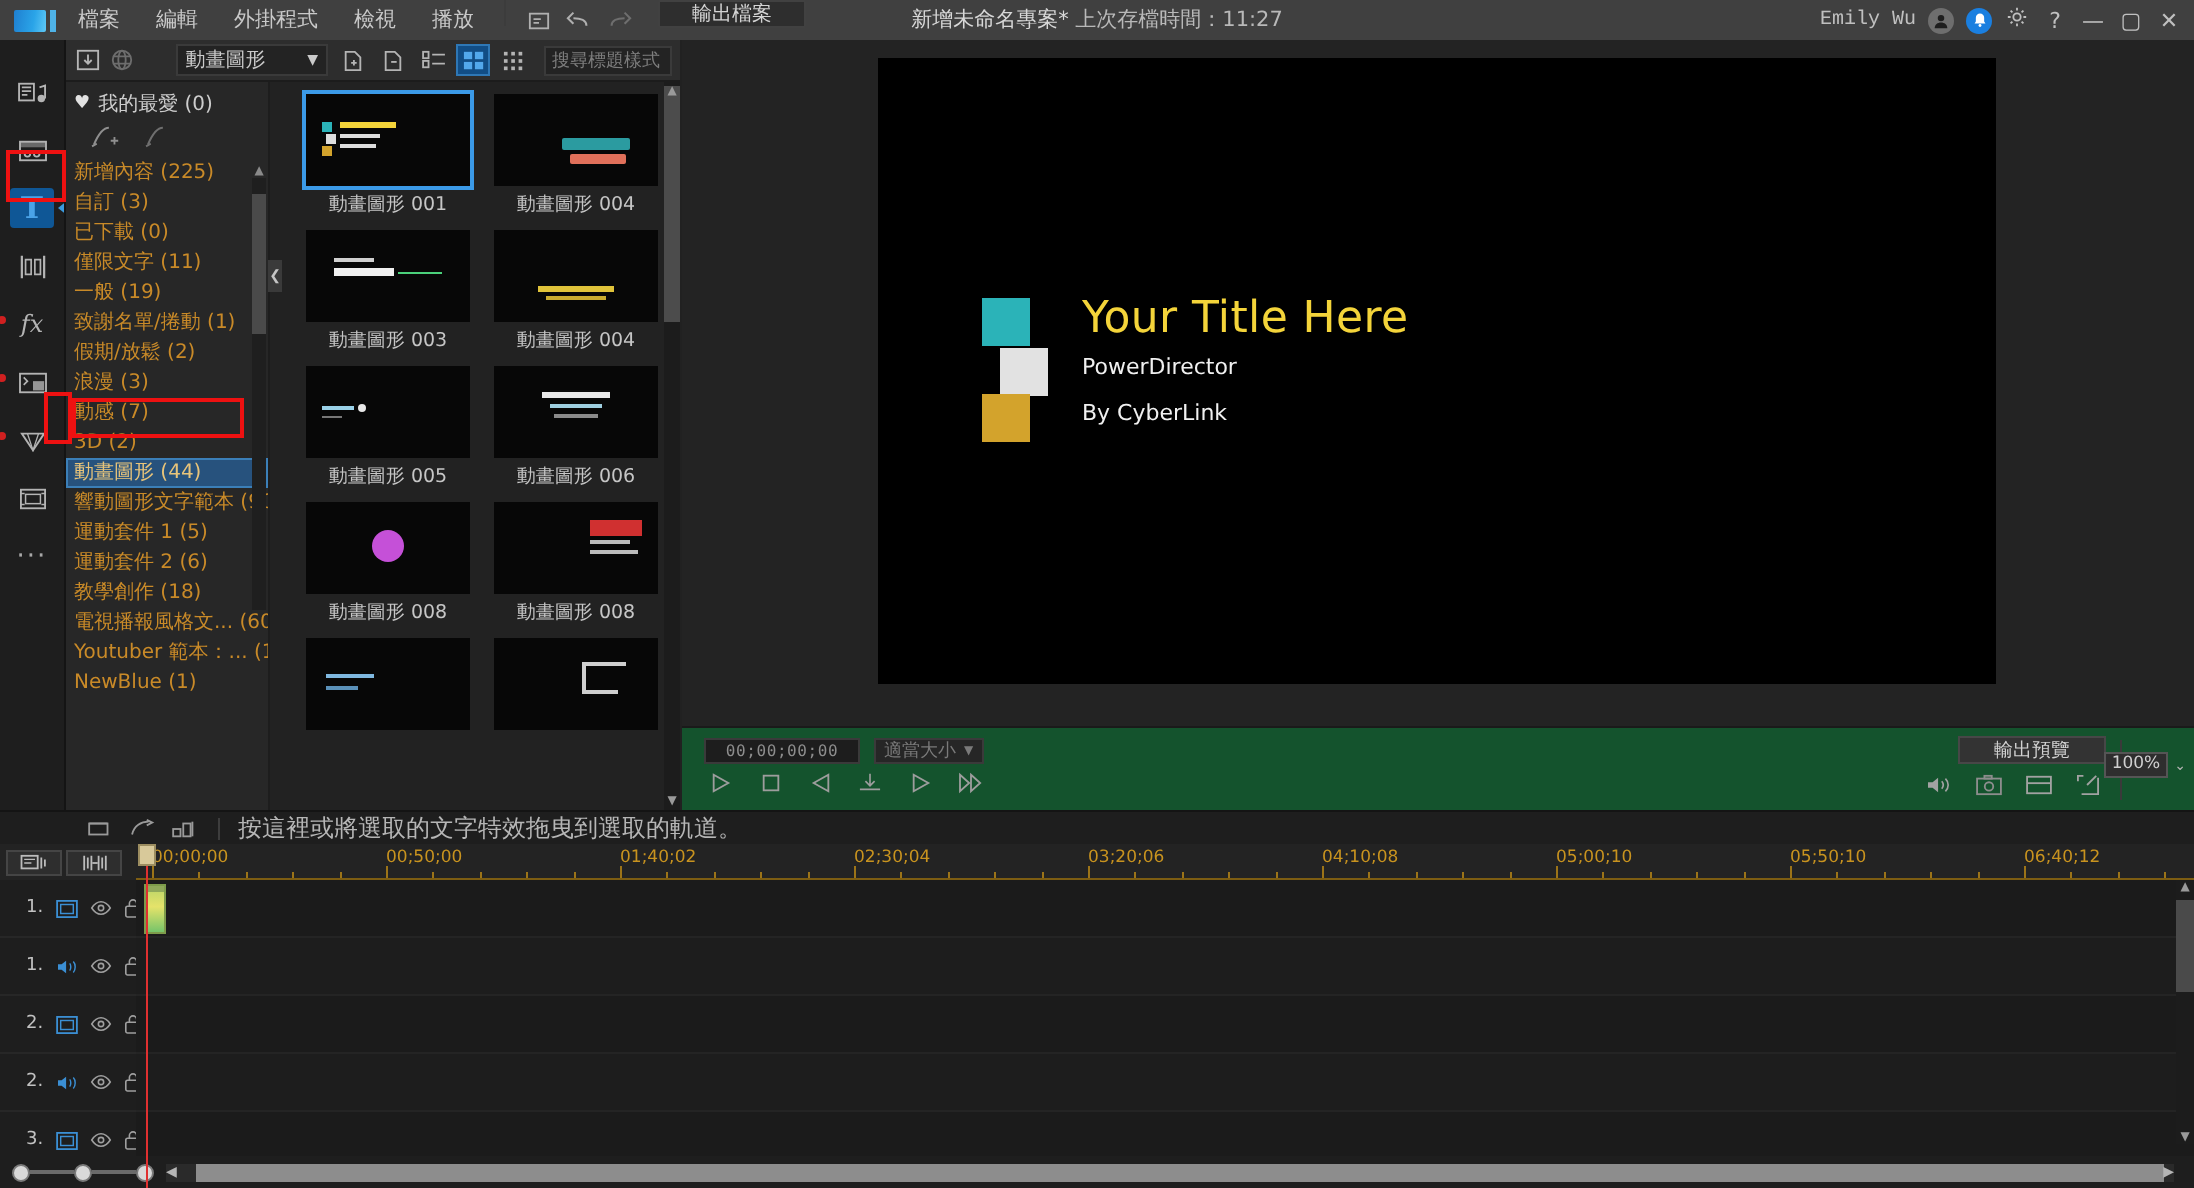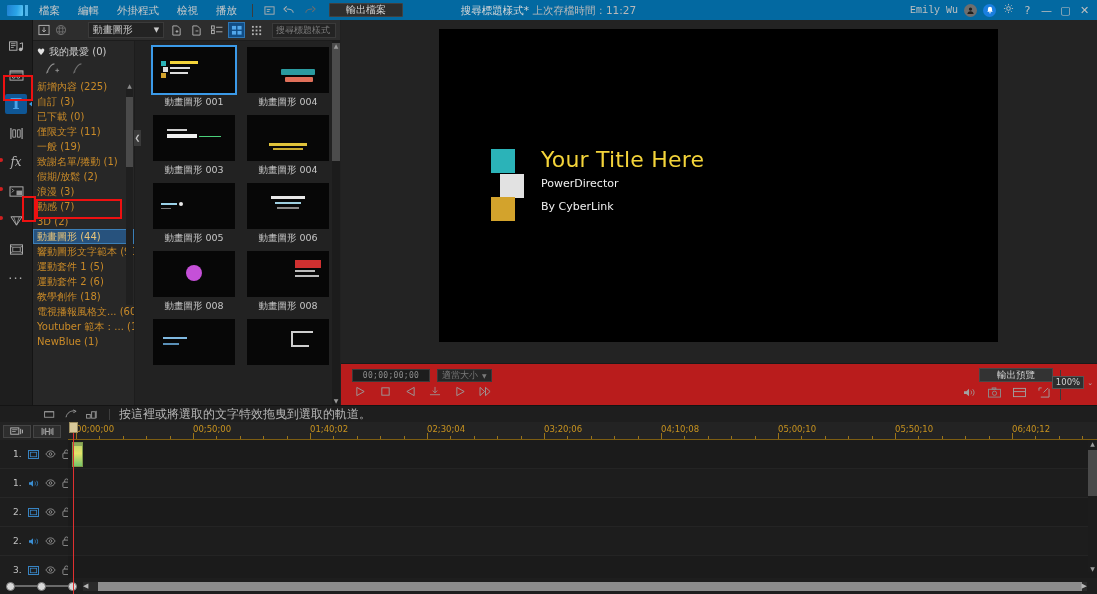--- a/index.html
+++ b/index.html
@@ -8,21 +8,21 @@
     background: #1b1b1b;
     font-family: "DejaVu Sans", "Liberation Sans", sans-serif;
     font-size: 11px; color: #c8c8c8;
     overflow: hidden;
   }
   .app { position: relative; width: 1097px; height: 594px; background: #212121; }
 
   
   .titlebar {
     position: absolute; left: 0; top: 0; width: 1097px; height: 20px;
-    background: #0369a1; display: flex; align-items: center;
+    background: #404040; display: flex; 
   }
   .logo {
     width: 30px; height: 20px; display: flex; align-items: center; justify-content: center;
   }
   .logo-shape { width: 16px; height: 11px; background: linear-gradient(100deg,#1f7fd0 0%,#2aa4e8 60%,#5fc8f5 100%); position: relative; border-radius: 1px; }
   .logo-shape:after { content:""; position:absolute; right:-5px; top:0; width:3px; height:11px; background:#4fb3e8; }
   .menu { display: flex; align-items: center; height: 20px; }
   .menu-item {
     padding: 0 9px; line-height: 20px; font-size: 10.5px; color: #c9c9c9; cursor: default;
   }
@@ -153,21 +153,21 @@
   .big-title {
     position: absolute; left: 50px; top: -2px; font-size: 22px; color: #f4d43a;
     font-family: "DejaVu Sans", "Liberation Sans", sans-serif; letter-spacing: 0.2px;
   }
   .sub1 { position: absolute; left: 50px; top: 28px; font-size: 11px; color: #f0f0f0; }
   .sub2 { position: absolute; left: 50px; top: 51px; font-size: 11px; color: #f0f0f0; }
 
   
   .playerbar {
     position: absolute; left: 341px; top: 363px; width: 756px; height: 42px;
-    background: #b91c1c; border-top: 1px solid #1a1a1a;
+    background: #14532d; border-top: 1px solid #1a1a1a;
   }
   .timecode {
     position: absolute; left: 11px; top: 5px; width: 78px; height: 13px;
     background: #1d1d1d; border: 1px solid #3a3a3a; color: #8d8d8d;
     font-family: "DejaVu Sans Mono", "Liberation Mono", monospace; font-size: 8px;
     display: flex; align-items: center; justify-content: center; letter-spacing: 0.3px;
   }
   .size-sel {
     position: absolute; left: 96px; top: 5px; height: 13px; padding: 0 4px;
     border: 1px solid #3a3a3a; background: #262626; color: #7a7a7a; font-size: 9px;
@@ -284,21 +284,21 @@
         </svg>
     </div>
     <div class="tb-icon">
       <svg class="ico" width="13" height="11" viewBox="0 0 14 11">
           <path d="M3 8c0-3 3-4 7-4M10 1l3 3-3 3" fill="none" stroke="#6e6e6e" stroke-width="1.1"></path>
         </svg>
     </div>
     <div class="export-btn">輸出檔案</div>
 
     <div class="title-center">
-      <span class="proj">搜尋標題樣式*</span>
+      <span class="proj">新增未命名專案*</span>
       <span>上次存檔時間：11:27</span>
     </div>
 
     <div class="title-right">
       <span class="user-name">Emily Wu</span>
       <span class="circ grey">
         <svg width="9" height="9" viewBox="0 0 10 10">
             <circle cx="5" cy="3.4" r="1.8" fill="#1e1e1e"></circle>
             <path d="M1.5 9c0-2 1.6-3.2 3.5-3.2S8.5 7 8.5 9z" fill="#1e1e1e"></path>
           </svg>

